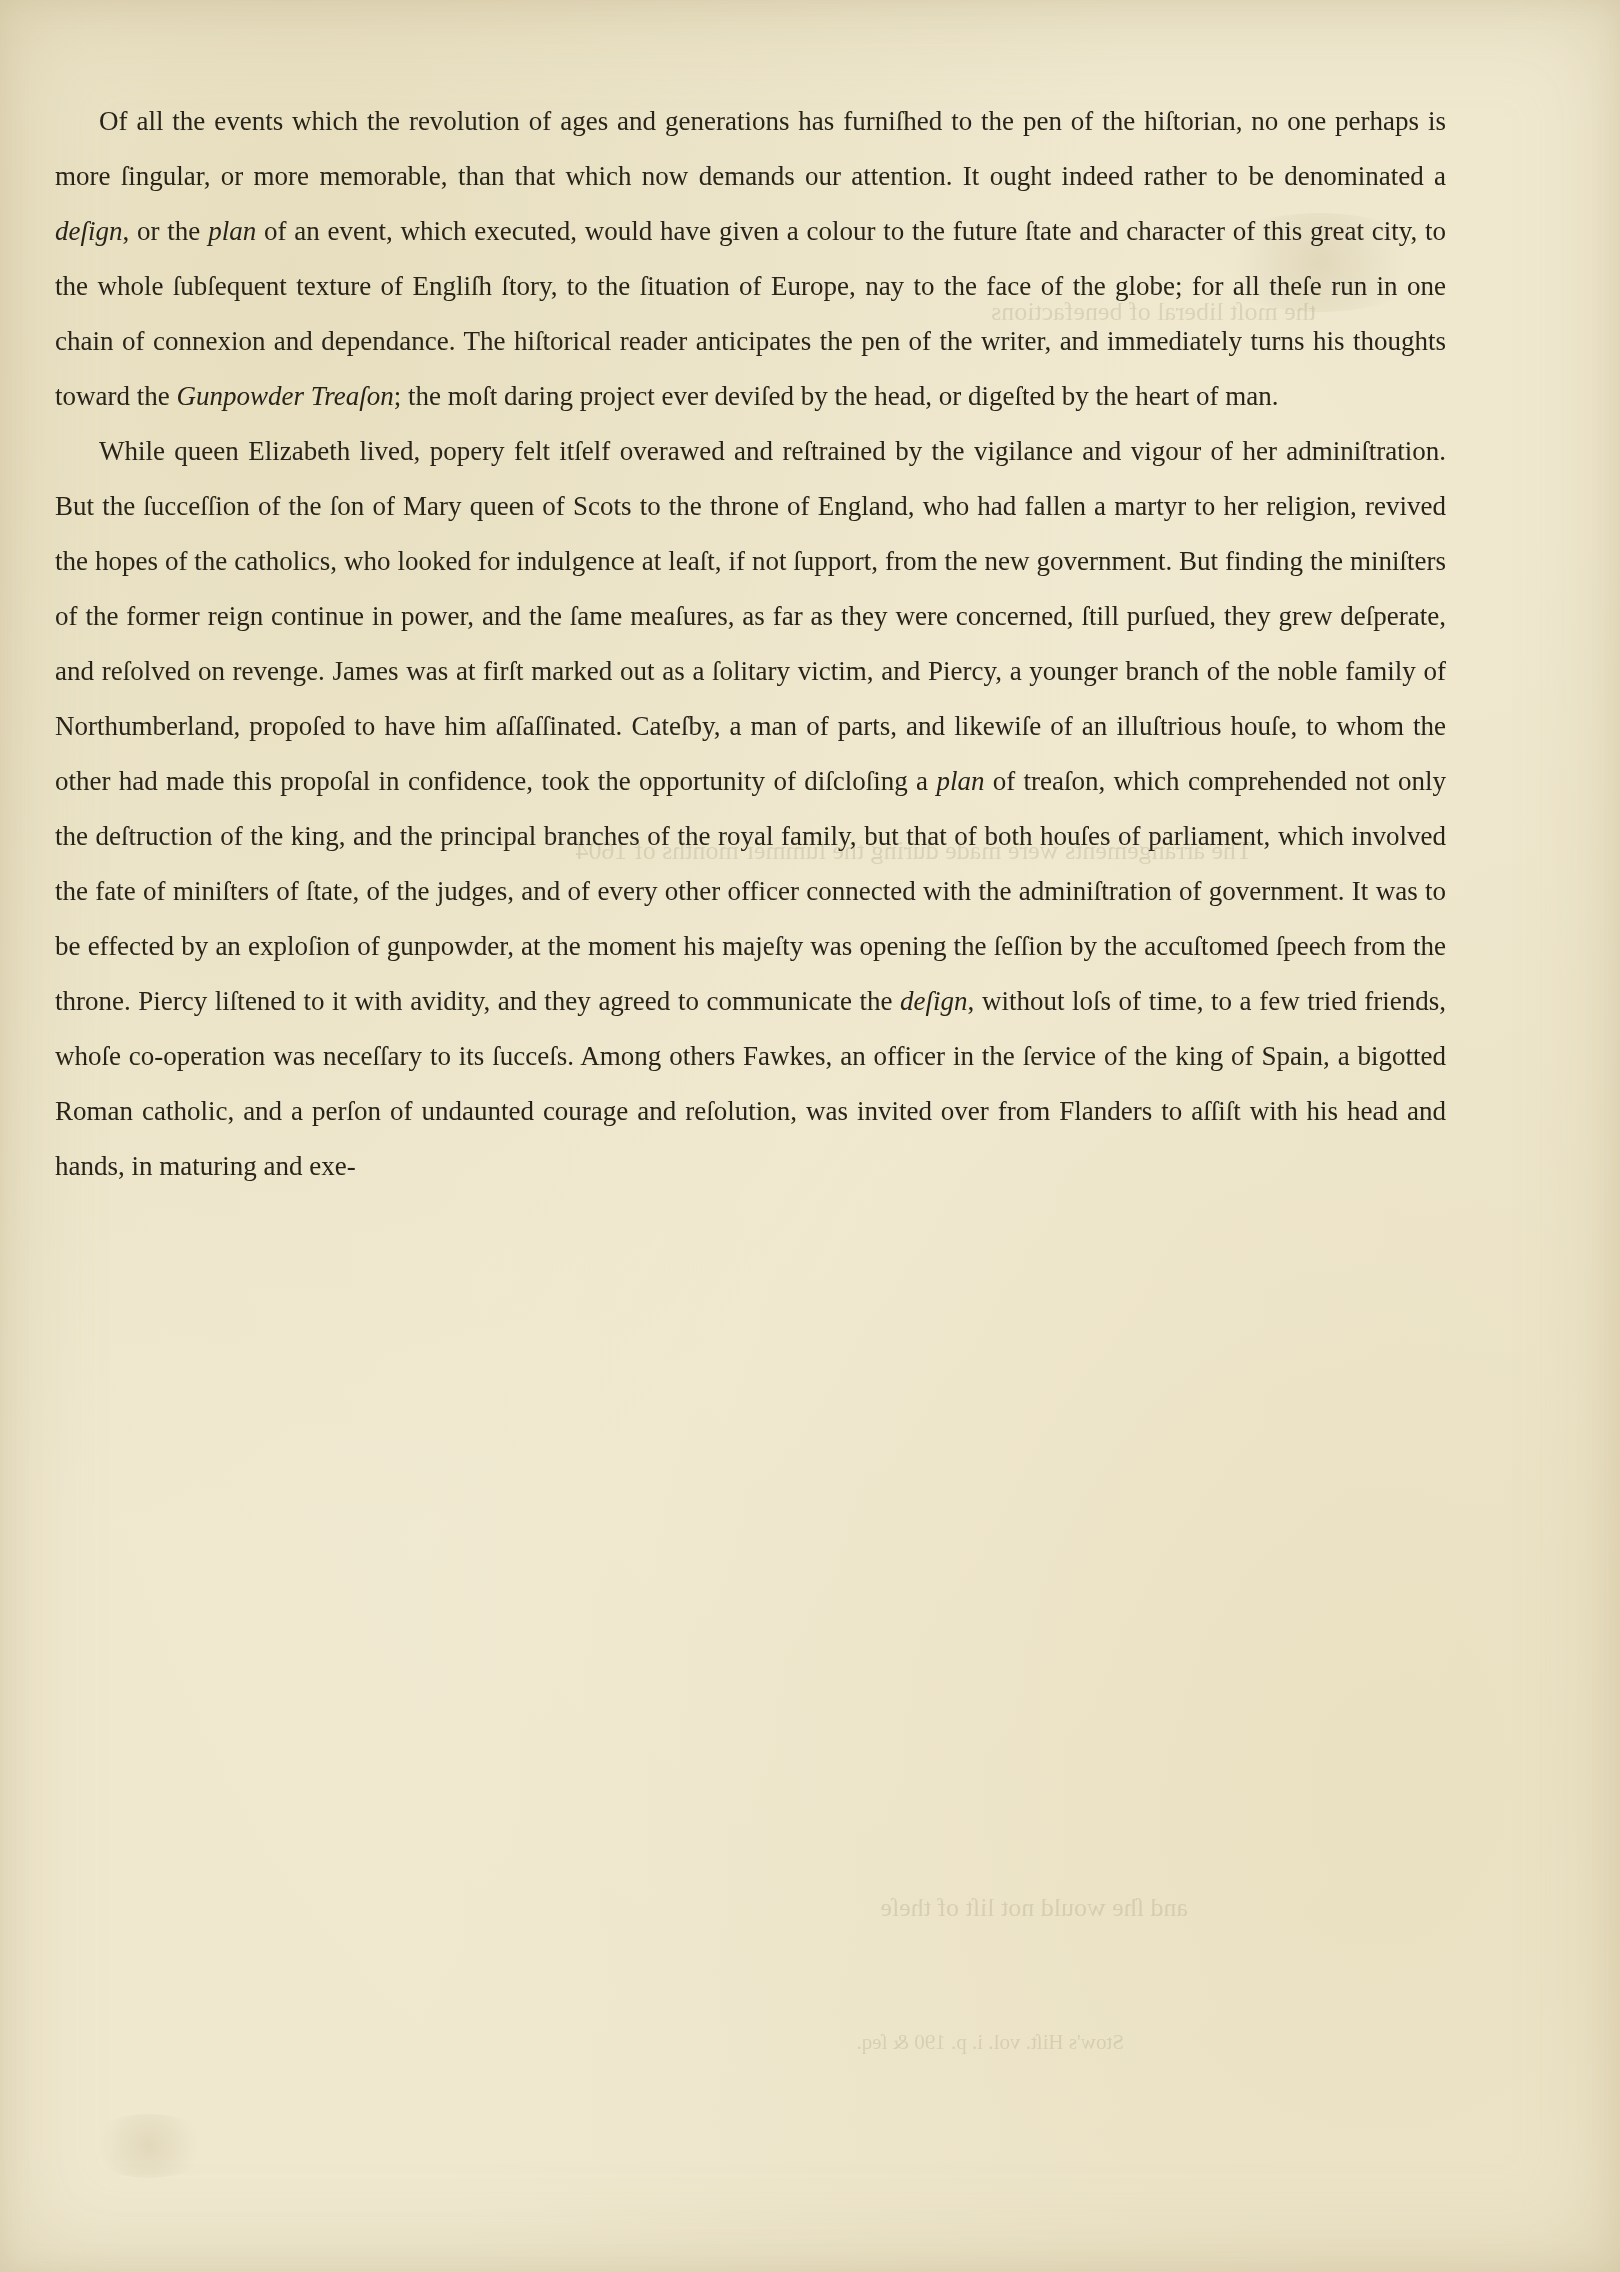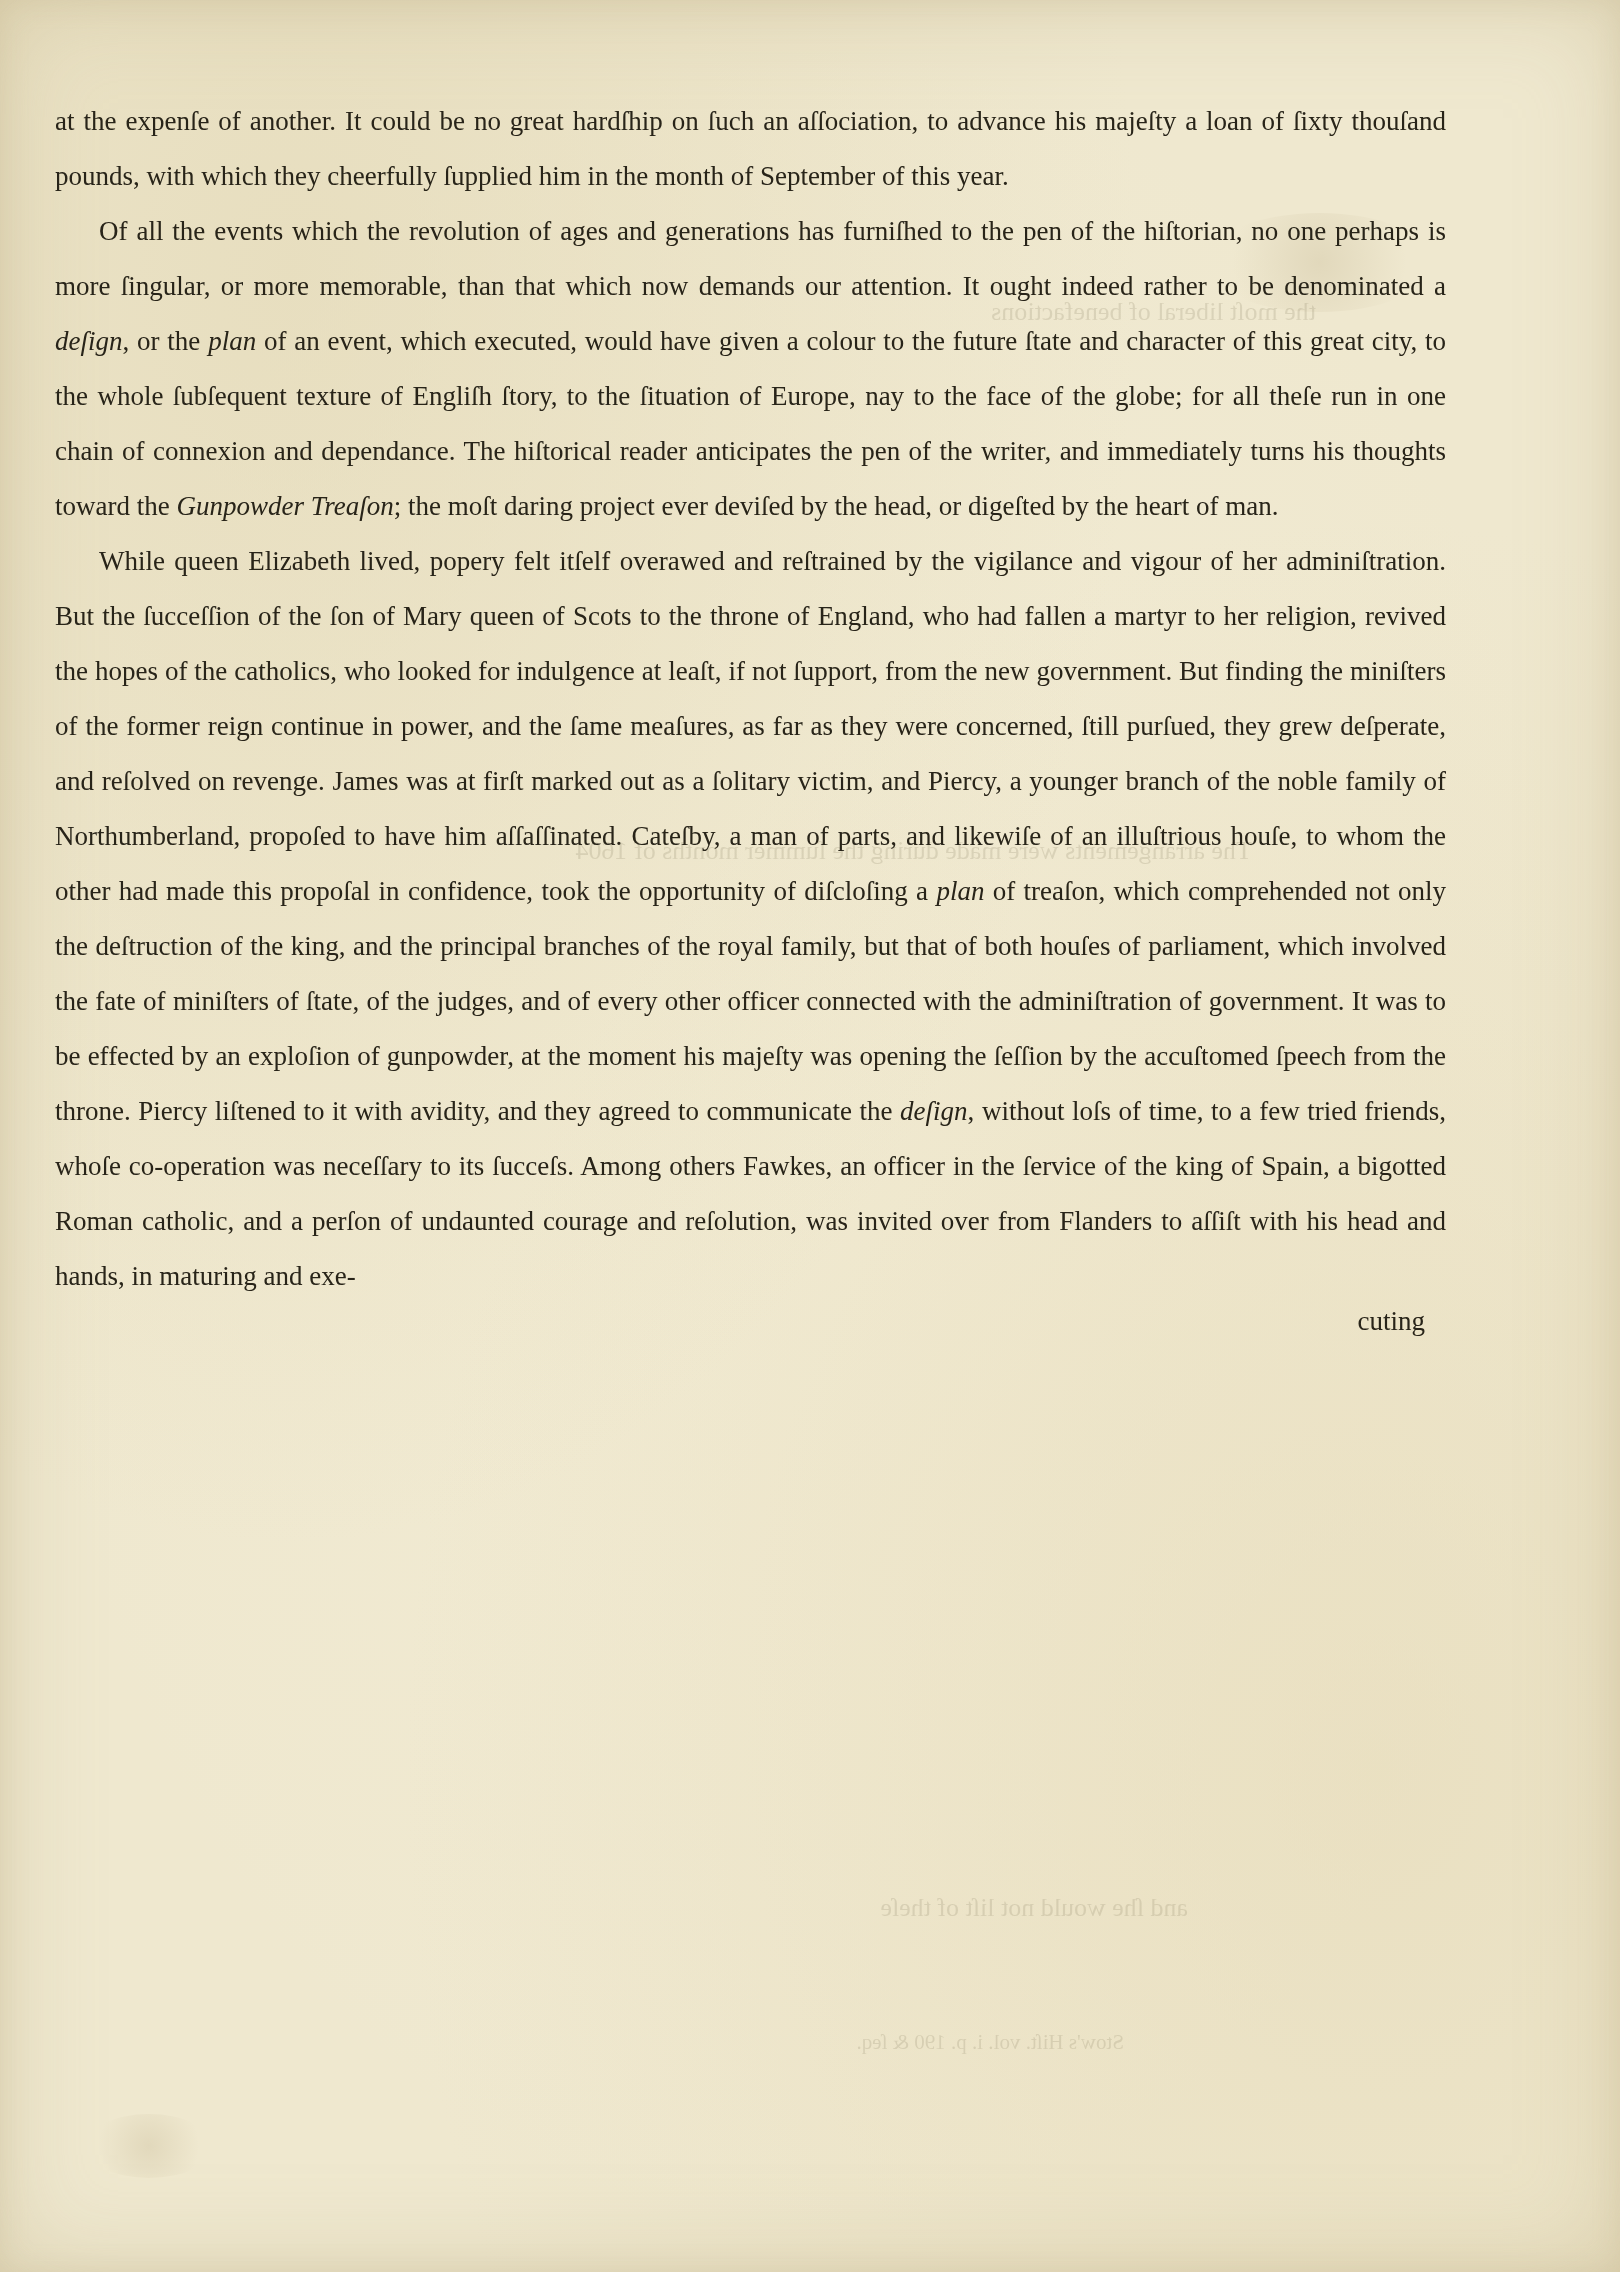--- a/index.html
+++ b/index.html
@@ -132,22 +132,20 @@
     <span class="st1">the moſt liberal of benefactions</span>
     <span class="st2">The arrangements were made during the ſummer months of 1604</span>
     <span class="st3">and ſhe would not liſt of theſe</span>
     <span class="st4">Stow's Hiſt. vol. i. p. 190 &amp; ſeq.</span>
   </div>
 
   <div class="content">
 
 
     <div class="body-text">
-      <p class="first">at the expenſe of another. It could be no great hardſhip on ſuch an aſſociation, to advance his majeſty a loan of ſixty thouſand pounds, with which they cheerfully ſupplied him in the month of September of this year.</p>
       <p>Of all the events which the revolution of ages and generations has furniſhed to the pen of the hiſtorian, no one perhaps is more ſingular, or more memorable, than that which now demands our attention. It ought indeed rather to be denominated a <span class="ital">deſign</span>, or the <span class="ital">plan</span> of an event, which executed, would have given a colour to the future ſtate and character of this great city, to the whole ſubſequent texture of Engliſh ſtory, to the ſituation of Europe, nay to the face of the globe; for all theſe run in one chain of connexion and dependance. The hiſtorical reader anticipates the pen of the writer, and immediately turns his thoughts toward the <span class="ital">Gunpowder Treaſon</span>; the moſt daring project ever deviſed by the head, or digeſted by the heart of man.</p>
       <p>While queen Elizabeth lived, popery felt itſelf overawed and reſtrained by the vigilance and vigour of her adminiſtration. But the ſucceſſion of the ſon of Mary queen of Scots to the throne of England, who had fallen a martyr to her religion, revived the hopes of the catholics, who looked for indulgence at leaſt, if not ſupport, from the new government. But finding the miniſters of the former reign continue in power, and the ſame meaſures, as far as they were concerned, ſtill purſued, they grew deſperate, and reſolved on revenge. James was at firſt marked out as a ſolitary victim, and Piercy, a younger branch of the noble family of Northumberland, propoſed to have him aſſaſſinated. Cateſby, a man of parts, and likewiſe of an illuſtrious houſe, to whom the other had made this propoſal in confidence, took the opportunity of diſcloſing a <span class="ital">plan</span> of treaſon, which comprehended not only the deſtruction of the king, and the principal branches of the royal family, but that of both houſes of parliament, which involved the fate of miniſters of ſtate, of the judges, and of every other officer connected with the adminiſtration of government. It was to be effected by an exploſion of gunpowder, at the moment his majeſty was opening the ſeſſion by the accuſtomed ſpeech from the throne. Piercy liſtened to it with avidity, and they agreed to communicate the <span class="ital">deſign</span>, without loſs of time, to a few tried friends, whoſe co-operation was neceſſary to its ſucceſs. Among others Fawkes, an officer in the ſervice of the king of Spain, a bigotted Roman catholic, and a perſon of undaunted courage and reſolution, was invited over from Flanders to aſſiſt with his head and hands, in maturing and exe-</p>
     </div>
 
-    <div class="catchword">cuting</div>
 
   </div>
 </div>
 
 
 </body></html>

